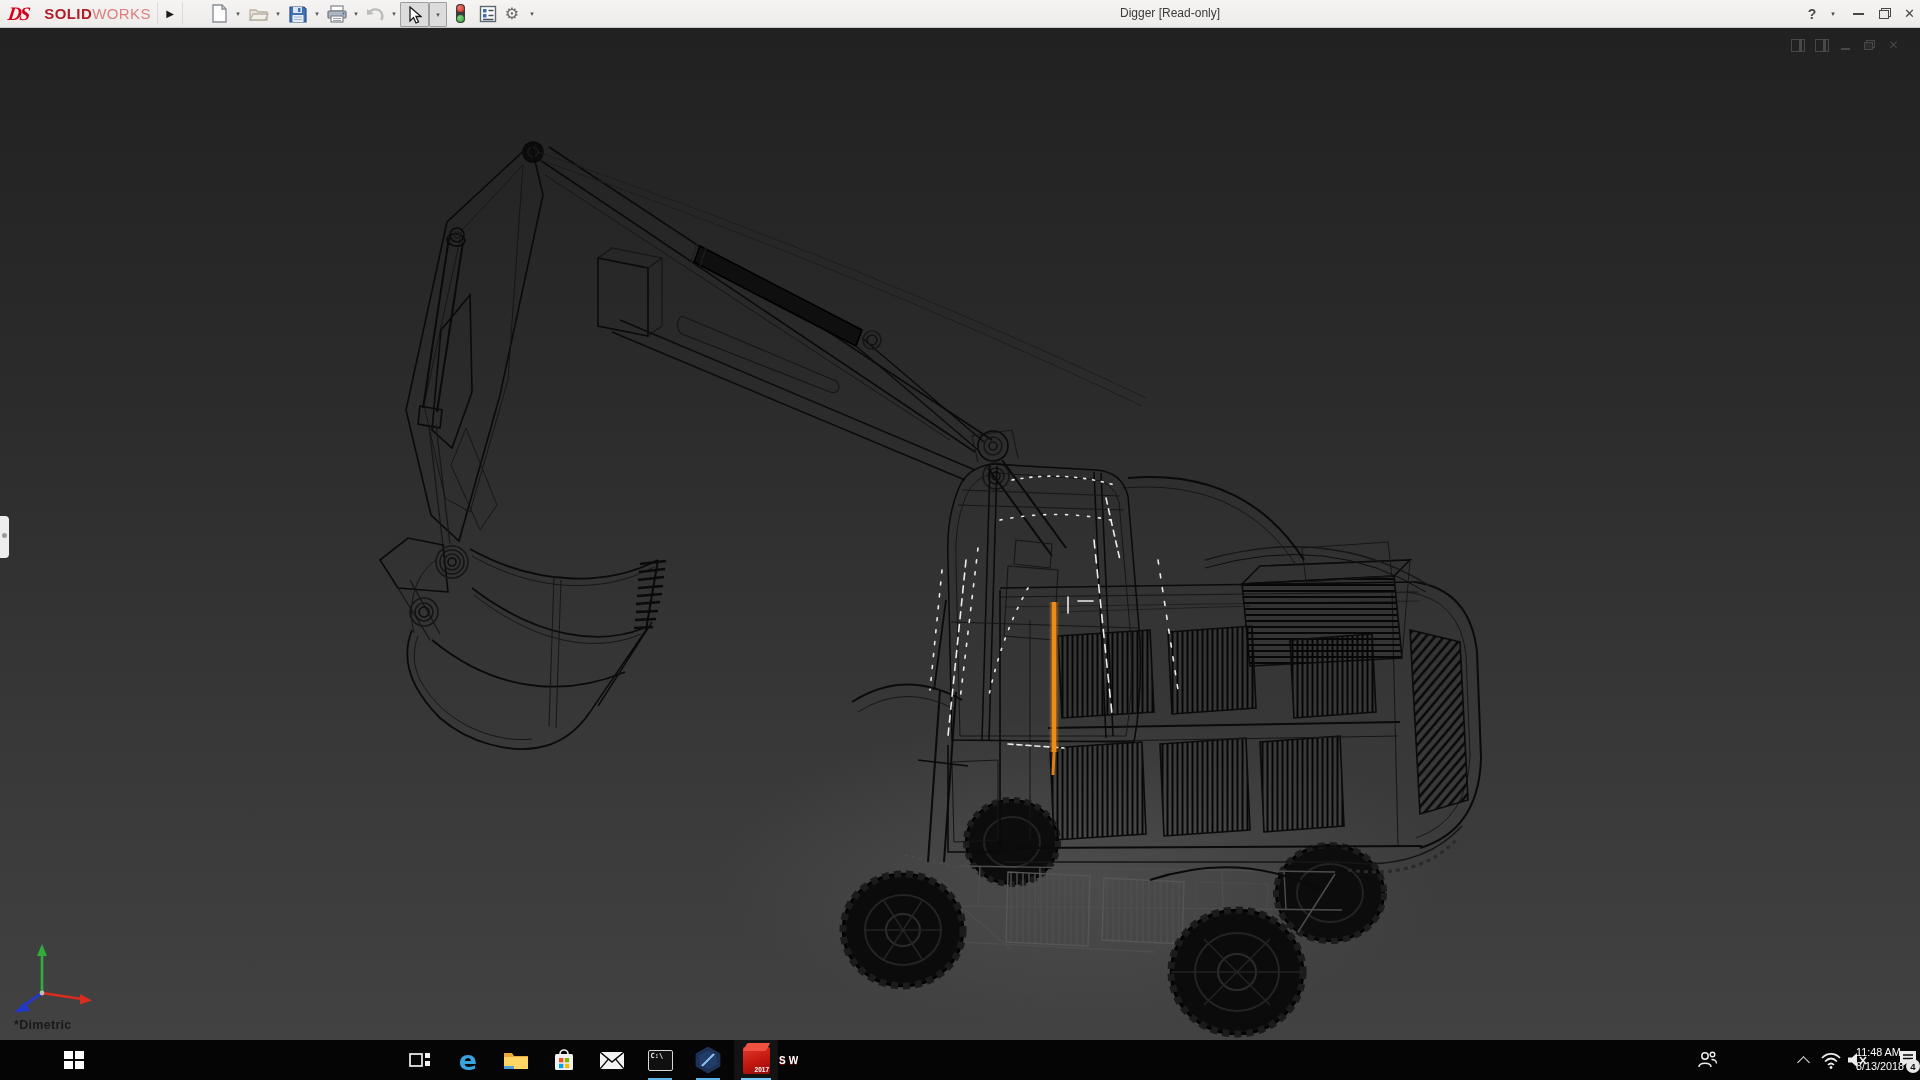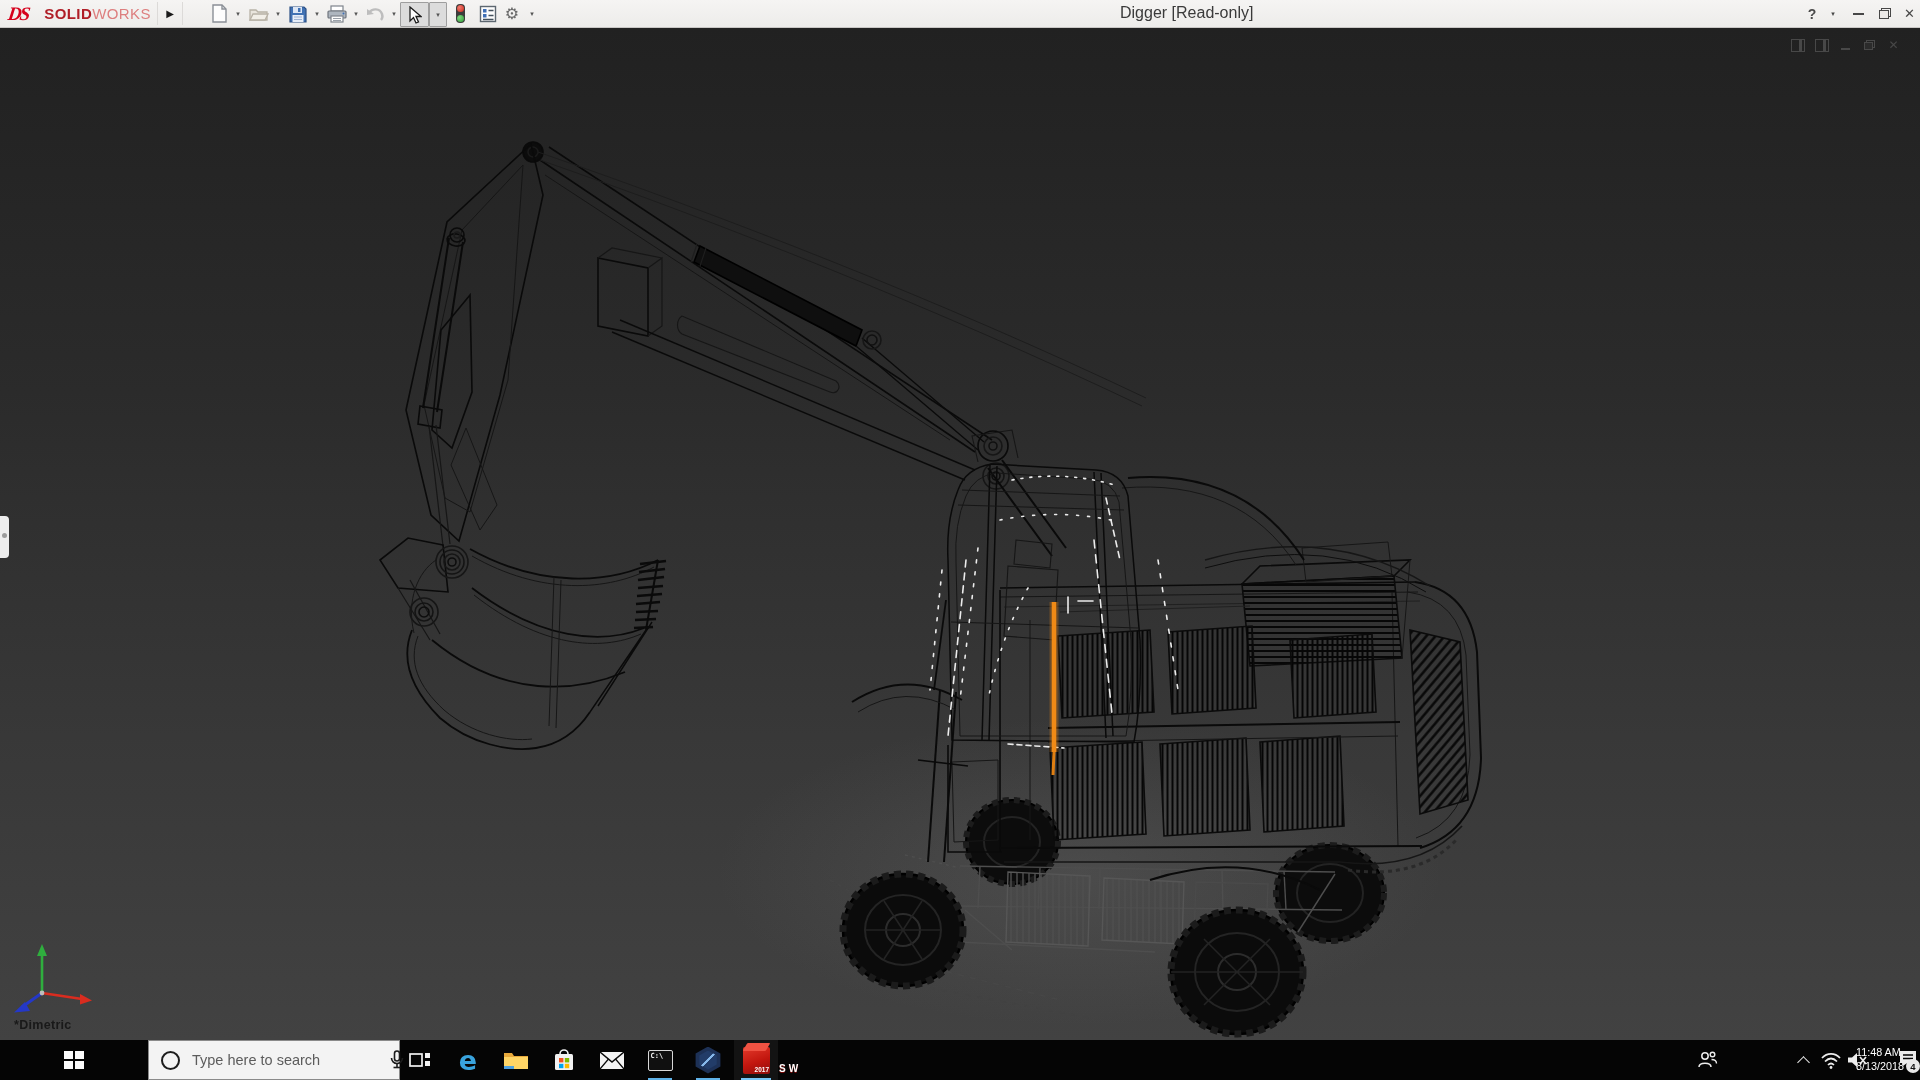--- a/index.html
+++ b/index.html
@@ -16,21 +16,21 @@
               justify-content:center;border-left:1px solid #dcdad8;border-right:1px solid #dcdad8;
               font-size:10px;color:#1a1a1a;}
   .tb-icon{position:absolute;top:2px;width:24px;height:23px;display:flex;align-items:center;justify-content:center;}
   .tb-caret{position:absolute;top:2px;width:12px;height:23px;display:flex;align-items:center;justify-content:center;
             font-size:7px;color:#555;}
   .pressed{background:#dcdcdc;border:1px solid #9e9e9e;border-radius:1px;}
   .traffic{width:9px;height:19px;background:#3c3c3c;border-radius:4px;position:relative;}
   .traffic i{position:absolute;left:1px;width:7px;height:7px;border-radius:50%;display:block;}
   .traffic .tl-red{top:1px;background:radial-gradient(circle at 35% 35%,#f07a6e,#cf2a1d);}
   .traffic .tl-green{bottom:1px;background:radial-gradient(circle at 35% 35%,#7fd77f,#2f9e36);}
-  .doc-title{position:absolute;left:1120px;top:0;height:27px;line-height:26px;font-size:16px;color:#3a3a3a;}
+  .doc-title{position:absolute;left:1120px;top:0;height:27px;line-height:26px;font-size:12px;color:#3a3a3a;}
   .win-btn{position:absolute;top:0;height:27px;display:flex;align-items:center;justify-content:center;color:#474747;}
   .help-q{font:700 14px "Liberation Sans",sans-serif;color:#4a4a4a;}
   .min-glyph{width:11px;height:2px;background:#474747;display:block;}
   .restore-glyph{position:relative;width:12px;height:11px;display:block;}
   .restore-glyph .r1{position:absolute;right:0;top:0;width:8px;height:7px;border:1.5px solid #474747;}
   .restore-glyph .r2{position:absolute;left:0;bottom:0;width:8px;height:7px;border:1.5px solid #474747;background:#eceae8;}
   .close-x{font-size:13px;color:#474747;}
   
   .viewport{position:absolute;left:0;top:27px;width:1920px;height:1013px;z-index:0;
     background:
@@ -75,21 +75,21 @@
             font:700 7px "DejaVu Sans Mono",monospace;color:#efefef;padding:1px 2px;box-sizing:border-box;}
   .hex-tile{width:27px;height:27px;background:#1d3156;
             clip-path:polygon(50% 0,96% 26%,96% 74%,50% 100%,4% 74%,4% 26%);position:relative;}
   .hex-tile i{position:absolute;inset:4px;background:
       linear-gradient(135deg, transparent 42%, #86b8ea 44%, #86b8ea 50%, transparent 52%), #223c68;
       clip-path:polygon(50% 0,96% 26%,96% 74%,50% 100%,4% 74%,4% 26%);}
   .sw-tile{width:27px;height:27px;position:relative;background:linear-gradient(160deg,#e33a2b 0%,#c2160e 55%,#8f0d0a 100%);
            border-radius:2px;transform:rotate(0.001deg);}
   .sw-top{position:absolute;left:2px;right:2px;top:-4px;height:8px;background:#ef5242;
           transform:skewX(-30deg);border-radius:1px;}
-  .sw-letters{position:absolute;left:0;right:0;top:16px;text-align:center;
+  .sw-letters{position:absolute;left:0;right:0;top:8px;text-align:center;
               font:700 10px "Liberation Sans",sans-serif;color:#fff;letter-spacing:3px;text-shadow:0 1px 0 #7a0a08;margin-left:36px;}
   .sw-year{position:absolute;right:1px;bottom:1px;font:700 6.5px "Liberation Sans",sans-serif;color:#fff;}
   .tray-ico{position:absolute;top:0;width:26px;height:40px;display:flex;align-items:center;justify-content:center;}
   .chev{width:8px;height:8px;border-top:1.7px solid #ececec;border-right:1.7px solid #ececec;
         transform:rotate(-45deg);margin-top:4px;}
   .clock{position:absolute;left:1856px;top:5px;width:50px;text-align:left;color:#fff;
          font-size:10.8px;line-height:14px;}
   .action{position:absolute;left:1899px;top:0;width:20px;height:40px;}
   .action svg{position:absolute;left:0;top:10px;}
   .badge{position:absolute;left:7px;top:19px;width:14px;height:14px;border-radius:50%;background:#e8e8e8;
@@ -462,30 +462,20 @@
 <div class="taskbar">
   <div class="start">
     <span class="winlogo">
         <i></i>
         <i></i>
         <i></i>
         <i></i>
       </span>
   </div>
 
-  <div class="searchbox">
-    <span class="cortana-ring"></span>
-    <input class="search-input" readonly="" placeholder="Type here to search" style="">
-    <svg class="mic" width="16" height="20">
-      <rect x="5.5" y="1" width="5" height="10" rx="2.5" fill="none" stroke="#1c1c1c" stroke-width="1.6"></rect>
-      <path d="M2.5,8 a5.5,5.5 0 0 0 11,0" fill="none" stroke="#1c1c1c" stroke-width="1.6"></path>
-      <line x1="8" y1="13.5" x2="8" y2="17" stroke="#1c1c1c" stroke-width="1.6"></line>
-      <line x1="4.5" y1="17.5" x2="11.5" y2="17.5" stroke="#1c1c1c" stroke-width="1.6"></line>
-    </svg>
-  </div>
 
   <div class="app-btn" style="left:398px">
     <svg width="24" height="22">
       <rect x="2" y="5" width="12" height="12" fill="none" stroke="#f2f2f2" stroke-width="1.7"></rect>
       <rect x="17" y="4" width="5" height="5" fill="#f2f2f2"></rect>
       <rect x="17" y="12" width="5" height="5" fill="#f2f2f2"></rect>
     </svg>
   </div>
 
   <div class="app-btn" style="left:446px">

